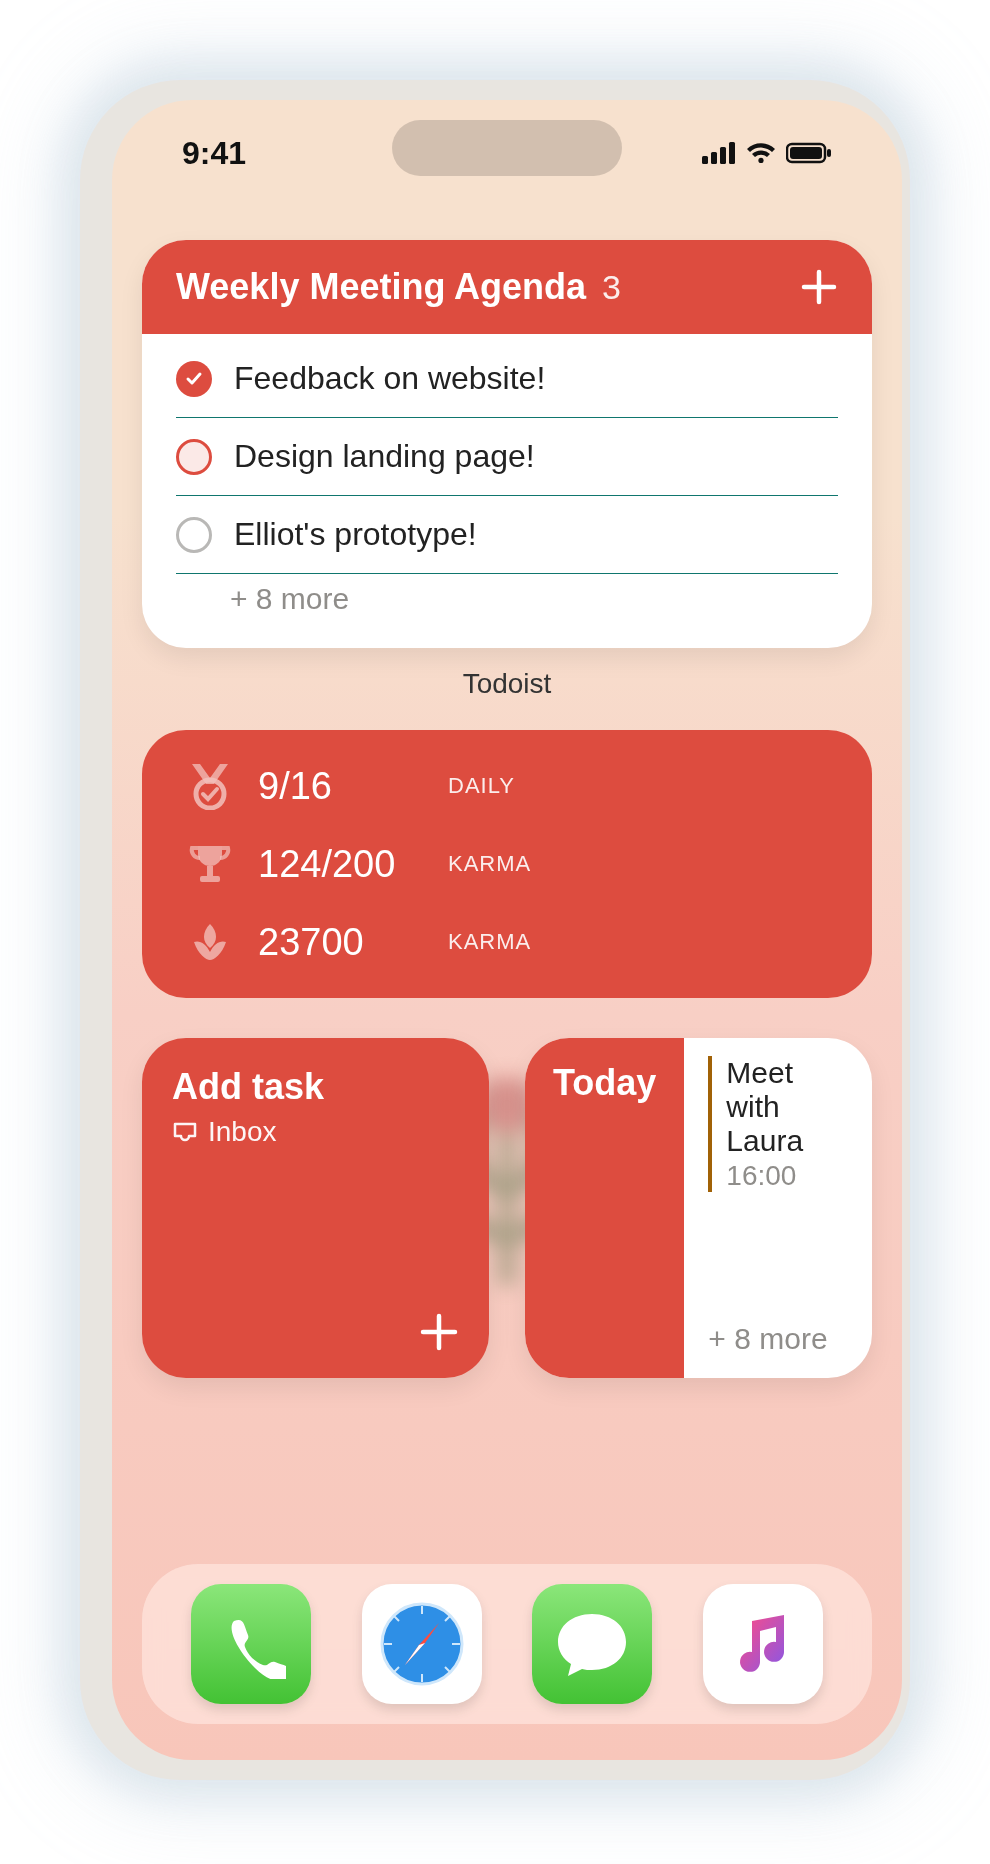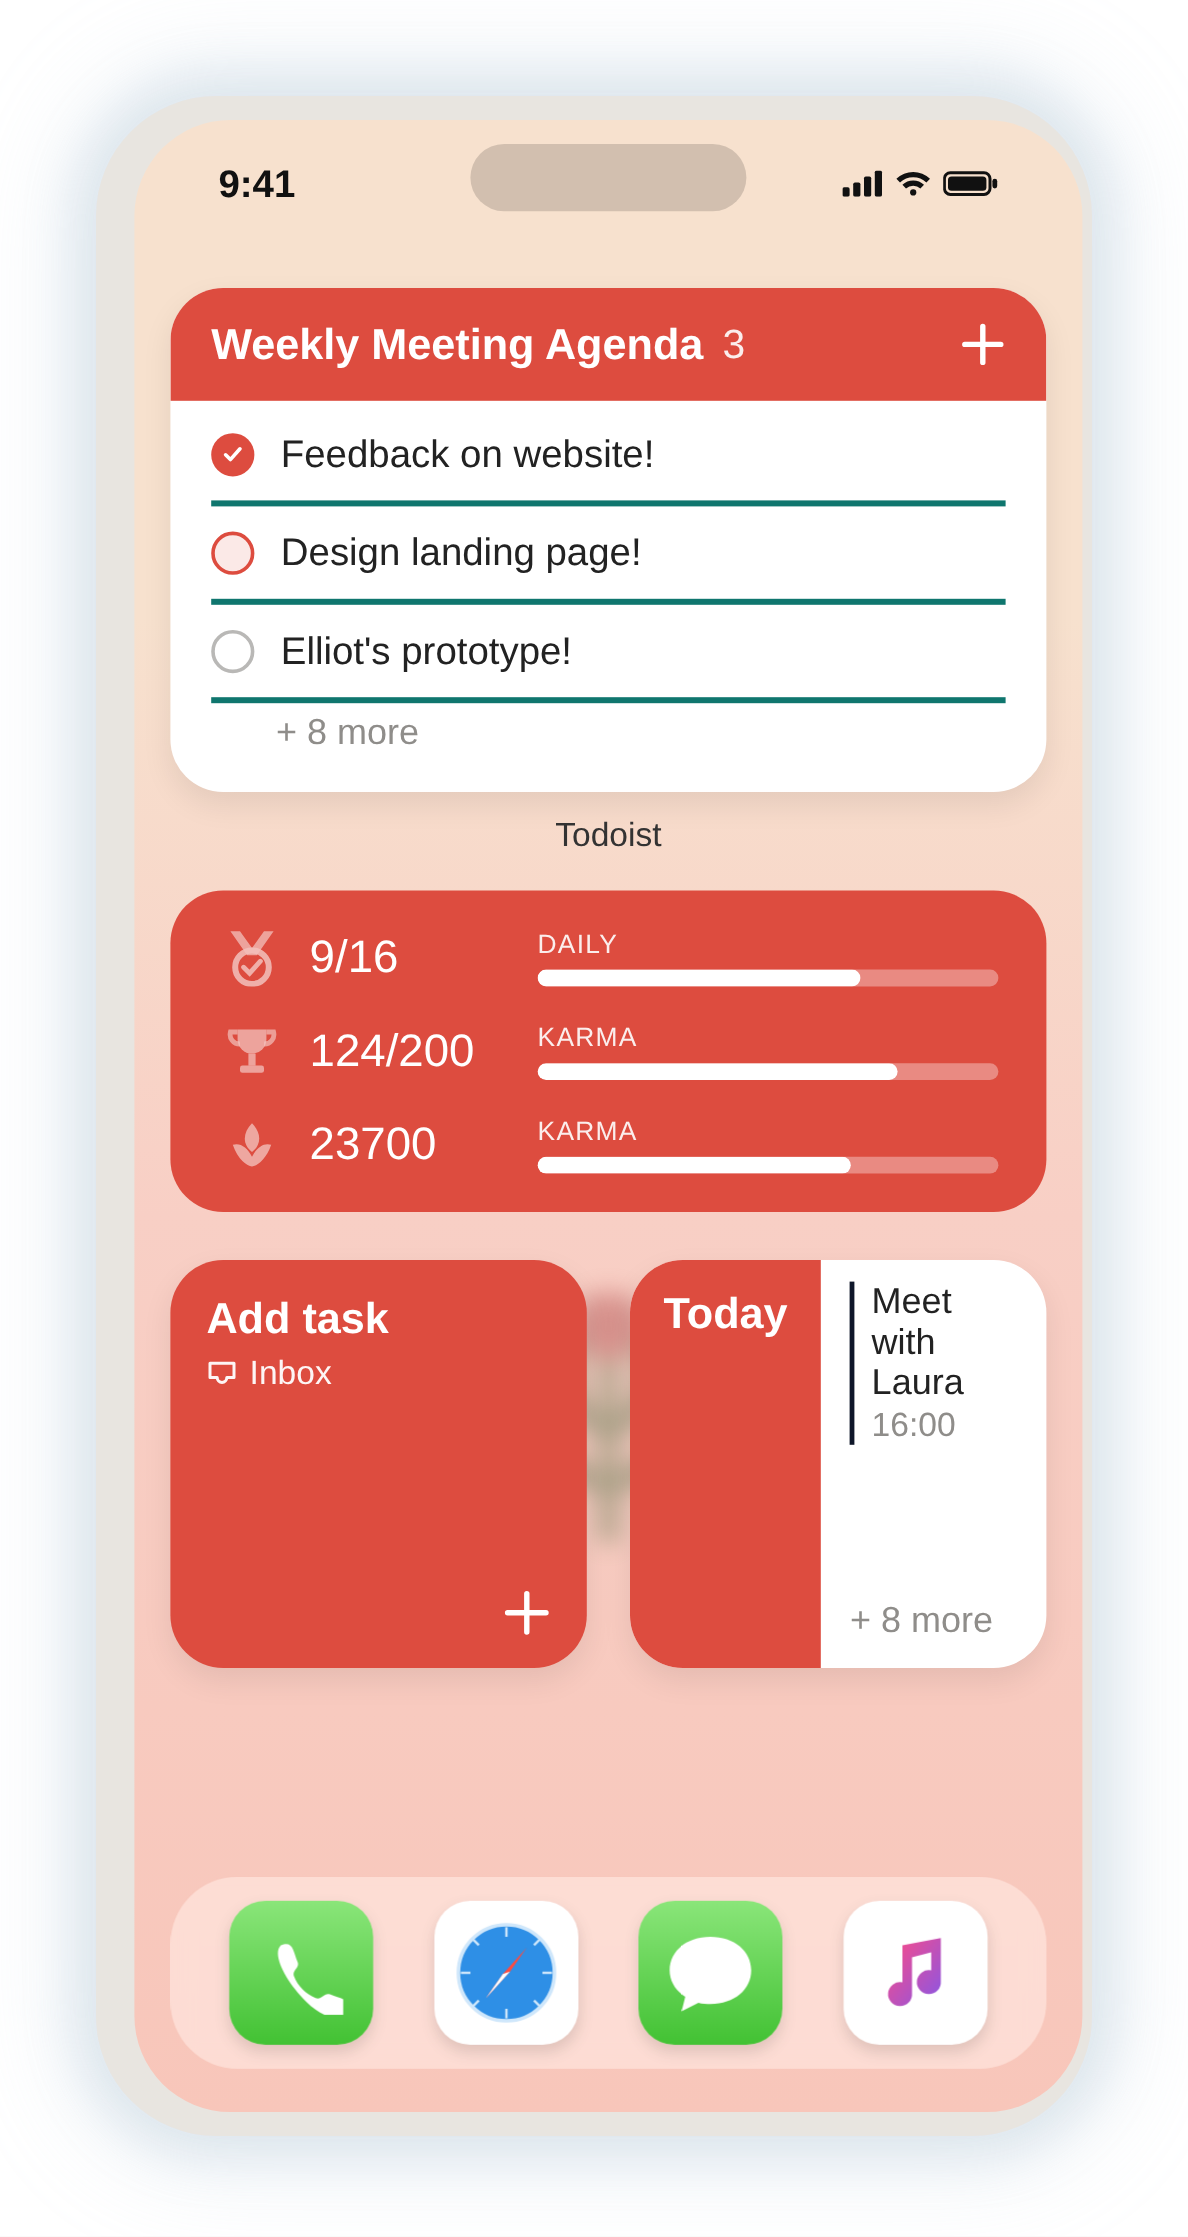--- a/index.html
+++ b/index.html
@@ -84,21 +84,21 @@
     align-items:center;
     gap:12px;
   }
   .agenda-head .title { font-size:36px; font-weight:700; }
   .agenda-head .count { font-size:34px; font-weight:400; opacity:.9; margin-left:4px;}
   .agenda-head .plus { margin-left:auto; }
   .agenda-body { padding: 6px 34px 18px 34px; }
   .task-row {
     display:flex; align-items:center; gap:22px;
     padding: 20px 0;
-    border-bottom:5px solid #0f766e;
+    border-bottom:1px solid #0f766e;
   }
   .task-row:last-of-type { border-bottom:none; }
   .task-check {
     width:36px;height:36px;border-radius:50%;
     display:flex;align-items:center;justify-content:center;
     flex-shrink:0;
   }
   .check-done { background:#dd4c3f; }
   .check-open { border:3px solid #dd4c3f; background:#fbe9e7; }
   .check-none { border:3px solid #b9b8b6; }
@@ -117,21 +117,21 @@
     color:#fff;
     display:grid;
     grid-template-columns: 56px 170px 1fr;
     row-gap: 30px;
     column-gap: 20px;
     align-items:center;
     position:relative;z-index:1;
   }
   .stat-icon { opacity:.65; display:flex; justify-content:center;}
   .stat-val { font-size:38px; font-weight:500; }
-  .bar-col { display:flex;flex-direction:column;gap:8px; }
+  .bar-col { display:flex;flex-direction:row;gap:8px; }
   .bar-label { font-size:22px; letter-spacing:1px; opacity:.9; }
   .bar { height:14px; border-radius:10px; background: rgba(255,255,255,.35); overflow:hidden;}
   .bar>div { height:100%; background:#fff; border-radius:10px; }
 
   .row2 {
     margin-top:40px;
     display:flex;
     gap:36px;
     position:relative;z-index:1;
   }
@@ -152,21 +152,21 @@
   .card-add .h { font-size:36px; font-weight:700; }
   .card-add .sub { display:flex;align-items:center;gap:10px;font-size:28px;margin-top:8px; opacity:.95;}
   .card-add .plus2 { position:absolute; right:28px; bottom:24px;}
   .card-today { background:#fff; display:flex;flex-direction:row;}
   .card-today .head {
     background:#dd4c3f;color:#fff;
     padding:24px 28px; font-size:36px;font-weight:700;
   }
   .card-today .body { padding:18px 22px 18px 24px; flex:1; position:relative;}
   .meet-row {
-    border-left:4px solid #0f172a;
+    border-left:4px solid #a16207;
     padding-left:14px;
     margin-bottom:22px;
   }
   .meet-row .t { font-size:30px; color:#222; }
   .meet-row .time { font-size:28px; color:#8f8d8a; margin-top:2px; }
   .card-today .mor { position:absolute; left:24px; bottom:22px; color:#8f8d8a; font-size:30px; }
 
   .dock {
     position:absolute;
     left:30px;right:30px;bottom:36px;

